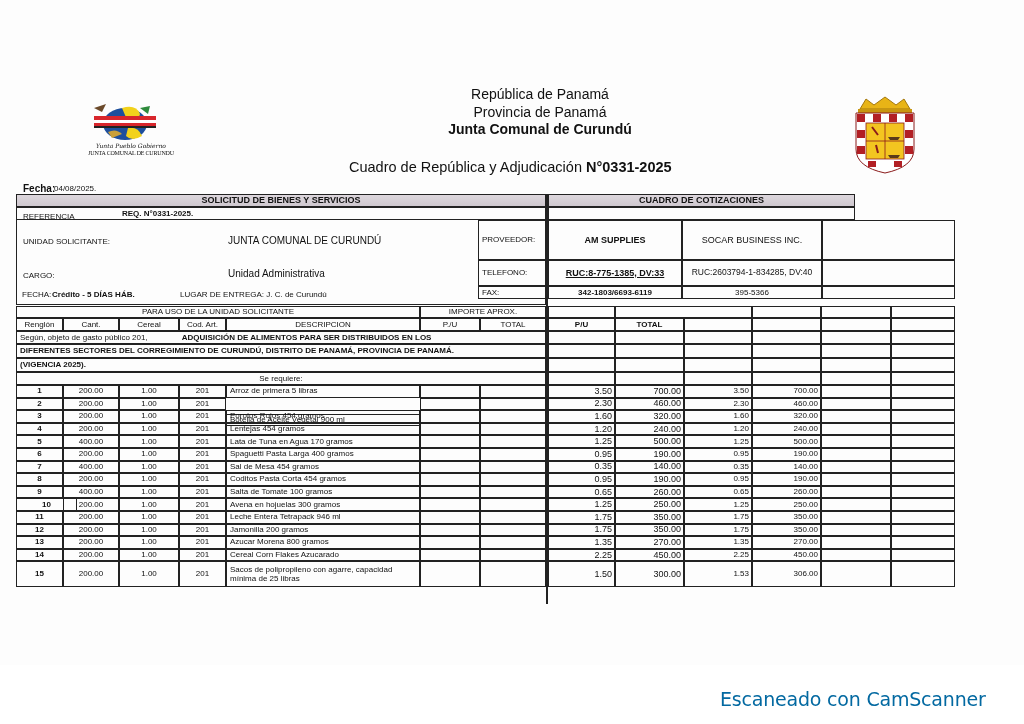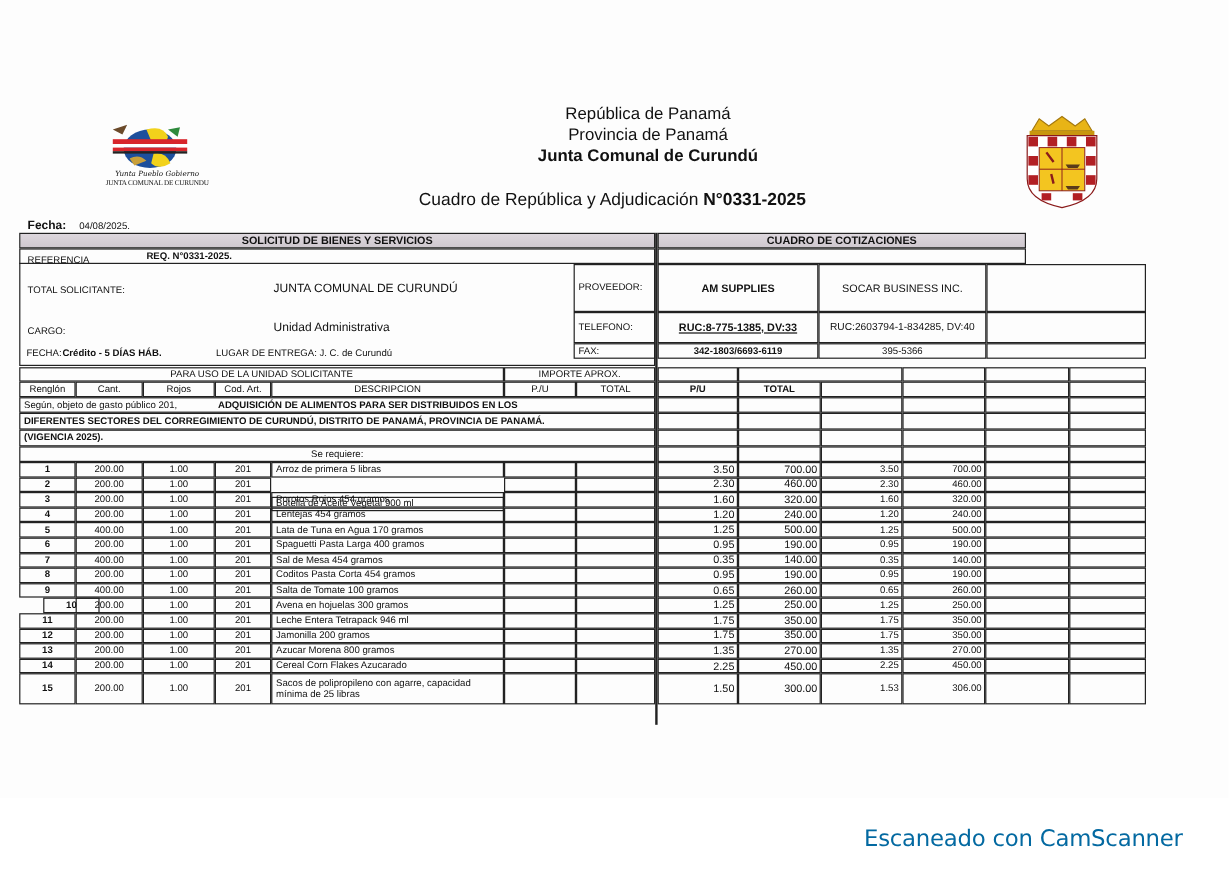--- a/index.html
+++ b/index.html
@@ -16,21 +16,21 @@
   .crest { position: absolute; left: 848px; top: 95px; width: 74px; height: 80px; }
 
   .hdr { position: absolute; left: 340px; width: 400px; text-align: center; font-size: 14px; }
   .hdr.l1 { top: 86px; }
   .hdr.l2 { top: 104px; }
   .hdr.l3 { top: 121px; font-weight: bold; }
   .doc-title { position: absolute; left: 349px; top: 159px; font-size: 14.5px; }
   .doc-title b { font-weight: bold; }
 
   .fecha-lbl { position: absolute; left: 23px; top: 183px; font-size: 10px; font-weight: bold; }
-  .fecha-val { position: absolute; left: 66px; top: 184px; font-size: 8px; }
+  .fecha-val { position: absolute; left: 54px; top: 184px; font-size: 8px; }
 
   .cell { position: absolute; border: 1px solid #222; font-size: 8px; line-height: 1; display: flex; align-items: center; overflow: hidden; white-space: nowrap; }
   .c { justify-content: center; text-align: center; }
   .r { justify-content: flex-end; padding-right: 2px; }
   .l { justify-content: flex-start; padding-left: 3px; }
   .b { font-weight: bold; }
   .shade { background: linear-gradient(#ddd7dd, #cfc8cf); }
   .thick { border-width: 1.5px; }
   .wrap { white-space: normal; line-height: 1.15; }
 
@@ -90,21 +90,21 @@
   <div class="doc-title"><span>Cuadro de República y Adjudicación </span><b>N°0331-2025</b></div>
 
   <div class="fecha-lbl">Fecha:</div>
   <div class="fecha-val">04/08/2025.</div>
 
   <div class="cell c b shade thick" style="left:16px;top:194px;width:530px;height:13px;font-size:9px;">SOLICITUD DE BIENES Y SERVICIOS</div>
   <div class="cell" style="left:16px;top:207px;width:530px;height:98px;border-width:1.5px;"></div>
   <div class="ab" style="left:23px;top:212px;">REFERENCIA</div>
   <div class="ab b" style="left:122px;top:209px;font-weight:bold;">REQ. N°0331-2025.</div>
   <div class="cell" style="left:16px;top:219px;width:530px;height:1px;border-width:1px 0 0 0;"></div>
-  <div class="ab" style="left:23px;top:237px;">TOTAL SOLICITANTE:</div>
+  <div class="ab" style="left:23px;top:237px;">UNIDAD SOLICITANTE:</div>
   <div class="ab" style="left:228px;top:235px;font-size:10px;">JUNTA COMUNAL DE CURUNDÚ</div>
   <div class="ab" style="left:23px;top:271px;">CARGO:</div>
   <div class="ab" style="left:228px;top:268px;font-size:10px;">Unidad Administrativa</div>
   <div class="ab" style="left:22px;top:290px;">FECHA:</div>
   <div class="ab" style="left:52px;top:290px;font-weight:bold;">Crédito - 5 DÍAS HÁB.</div>
   <div class="ab" style="left:180px;top:290px;">LUGAR DE ENTREGA: J. C. de Curundú</div>
 
   <div class="cell l" style="left:478px;top:220px;width:68px;height:40px;">PROVEEDOR:</div>
   <div class="cell l" style="left:478px;top:260px;width:68px;height:26px;">TELEFONO:</div>
   <div class="cell l" style="left:478px;top:286px;width:68px;height:13px;">FAX:</div>
@@ -122,21 +122,21 @@
 
   <div class="cell c b" style="left:548px;top:286px;width:134px;height:13px;">342-1803/6693-6119</div>
   <div class="cell c" style="left:682px;top:286px;width:140px;height:13px;">395-5366</div>
   <div class="cell c" style="left:822px;top:286px;width:133px;height:13px;"></div>
 
   <div class="cell c" style="left:16px;top:306px;width:404px;height:12px;">PARA USO DE LA UNIDAD SOLICITANTE</div>
   <div class="cell c" style="left:420px;top:306px;width:126px;height:12px;">IMPORTE APROX.</div>
 
   <div class="cell c" style="left:16px;top:318px;width:47px;height:13px;">Renglón</div>
   <div class="cell c" style="left:63px;top:318px;width:56px;height:13px;">Cant.</div>
-  <div class="cell c" style="left:119px;top:318px;width:60px;height:13px;">Rojos</div>
+  <div class="cell c" style="left:119px;top:318px;width:60px;height:13px;">Cereal</div>
   <div class="cell c" style="left:179px;top:318px;width:47px;height:13px;">Cod. Art.</div>
   <div class="cell c" style="left:226px;top:318px;width:194px;height:13px;">DESCRIPCION</div>
   <div class="cell c" style="left:420px;top:318px;width:60px;height:13px;">P./U</div>
   <div class="cell c" style="left:480px;top:318px;width:66px;height:13px;">TOTAL</div>
 
   <div class="cell l" style="left:16px;top:331px;width:530px;height:13px;">
     <span>Según, objeto de gasto público 201,</span>
     <span style="margin-left:34px;font-weight:bold;">ADQUISICIÓN DE ALIMENTOS PARA SER DISTRIBUIDOS EN LOS</span>
   </div>
   <div class="cell l b" style="left:16px;top:344px;width:530px;height:14px;">DIFERENTES SECTORES DEL CORREGIMIENTO DE CURUNDÚ, DISTRITO DE PANAMÁ, PROVINCIA DE PANAMÁ.</div>
@@ -294,21 +294,21 @@
       <div class="cell c" style="left: 179px; top: 485.8px; width: 47px; height: 12.6px; font-size: 8px;">201</div>
       <div class="cell l" style="left: 226px; top: 485.8px; width: 194px; height: 12.6px; font-size: 8px;">Salta de Tomate 100 gramos</div>
       <div class="cell c" style="left: 420px; top: 485.8px; width: 60px; height: 12.6px; font-size: 8px;"></div>
       <div class="cell c" style="left: 480px; top: 485.8px; width: 66px; height: 12.6px; font-size: 8px;"></div>
       <div class="cell r" style="left: 548px; top: 485.8px; width: 67px; height: 12.6px; font-size: 9px;">0.65</div>
       <div class="cell r" style="left: 615px; top: 485.8px; width: 69px; height: 12.6px; font-size: 9px;">260.00</div>
       <div class="cell r" style="left: 684px; top: 485.8px; width: 68px; height: 12.6px; font-size: 8px;">0.65</div>
       <div class="cell r" style="left: 752px; top: 485.8px; width: 69px; height: 12.6px; font-size: 8px;">260.00</div>
       <div class="cell c" style="left: 821px; top: 485.8px; width: 70px; height: 12.6px; font-size: 8px;"></div>
       <div class="cell c" style="left: 891px; top: 485.8px; width: 64px; height: 12.6px; font-size: 8px;"></div>
-      <div class="cell c b" style="left: 16px; top: 498.4px; width: 47px; height: 12.6px; font-size: 8px; margin-left: 20px;">10</div>
+      <div class="cell c b" style="left: 16px; top: 498.4px; width: 61px; height: 12.6px; font-size: 8px;">10</div>
       <div class="cell c" style="left: 63px; top: 498.4px; width: 56px; height: 12.6px; font-size: 8px;">200.00</div>
       <div class="cell c" style="left: 119px; top: 498.4px; width: 60px; height: 12.6px; font-size: 8px;">1.00</div>
       <div class="cell c" style="left: 179px; top: 498.4px; width: 47px; height: 12.6px; font-size: 8px;">201</div>
       <div class="cell l" style="left: 226px; top: 498.4px; width: 194px; height: 12.6px; font-size: 8px;">Avena en hojuelas 300 gramos</div>
       <div class="cell c" style="left: 420px; top: 498.4px; width: 60px; height: 12.6px; font-size: 8px;"></div>
       <div class="cell c" style="left: 480px; top: 498.4px; width: 66px; height: 12.6px; font-size: 8px;"></div>
       <div class="cell r" style="left: 548px; top: 498.4px; width: 67px; height: 12.6px; font-size: 9px;">1.25</div>
       <div class="cell r" style="left: 615px; top: 498.4px; width: 69px; height: 12.6px; font-size: 9px;">250.00</div>
       <div class="cell r" style="left: 684px; top: 498.4px; width: 68px; height: 12.6px; font-size: 8px;">1.25</div>
       <div class="cell r" style="left: 752px; top: 498.4px; width: 69px; height: 12.6px; font-size: 8px;">250.00</div>

